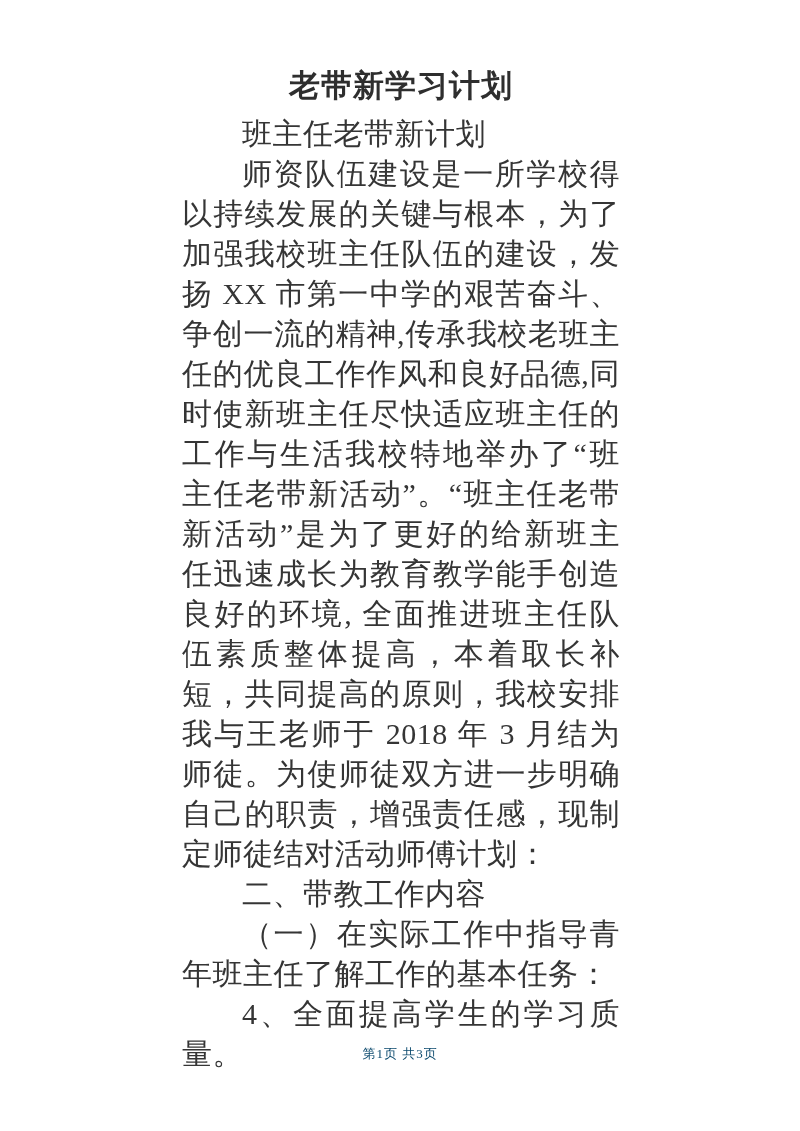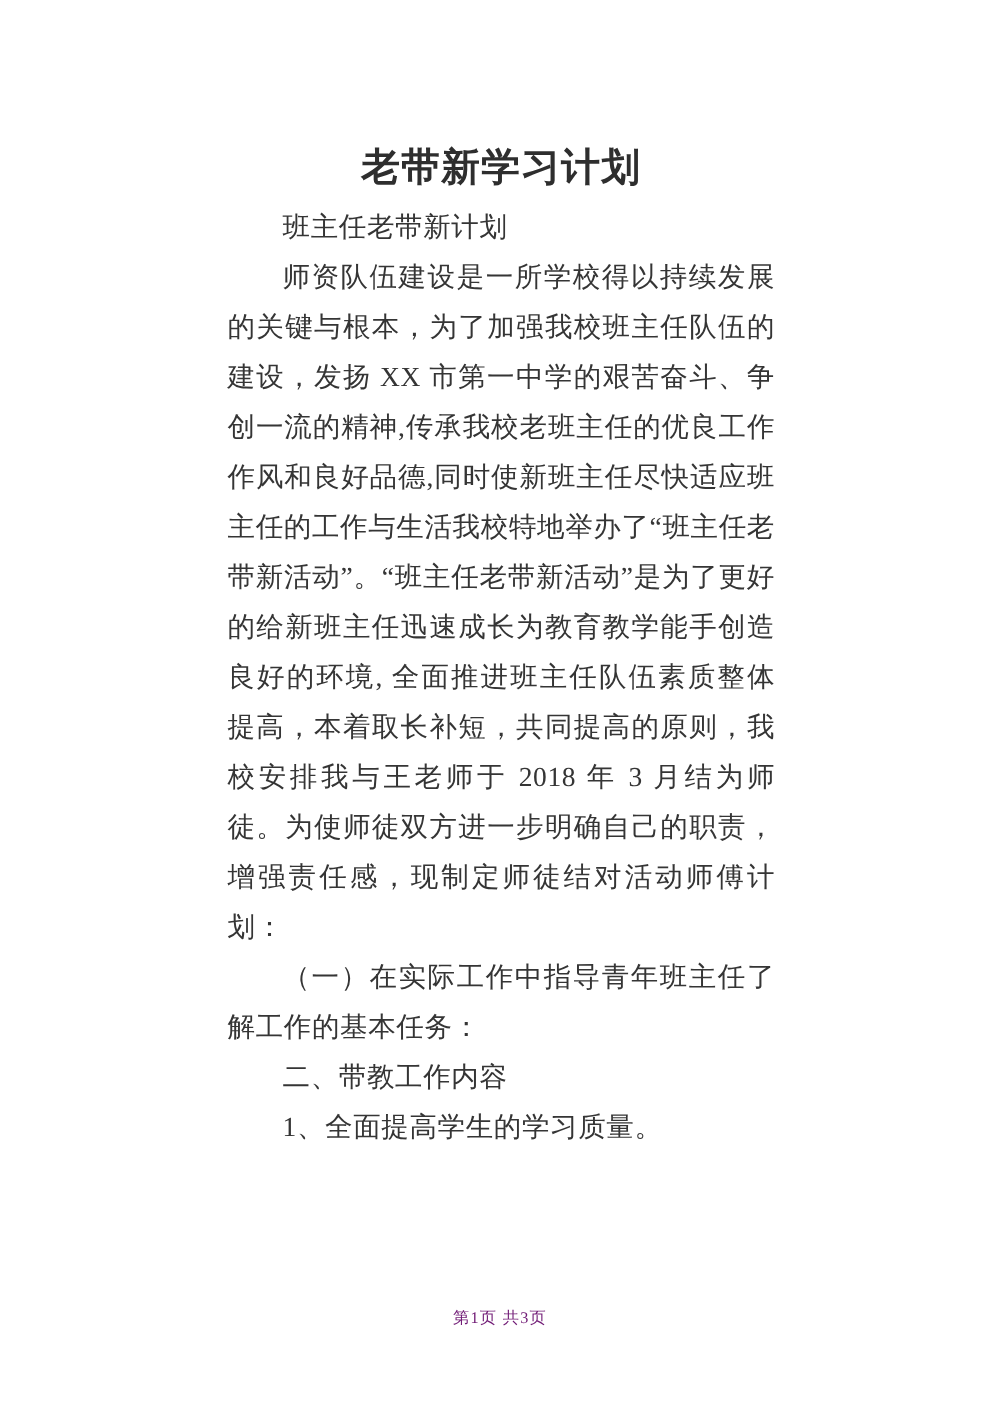--- a/index.html
+++ b/index.html
@@ -7,62 +7,62 @@
     padding: 0;
     background: #ffffff;
   }
   .page {
     position: relative;
     width: 640px;
     height: 1131px;
     margin: 0 auto;
     background: #ffffff;
     box-sizing: border-box;
-    padding: 114px 100px 0 102px;
+    padding: 66px 100px 0 102px;
     font-family: "Liberation Serif", "DejaVu Serif", serif;
     color: #353535;
     overflow: hidden;
   }
   .doc-title {
     margin: 0 0 8px 0;
     font-size: 31px;
     font-weight: 700;
     line-height: 40px;
     text-align: center;
     letter-spacing: 1px;
     color: #2e2e2e;
   }
   .doc-body p {
     margin: 0;
-    font-size: 22px;
+    font-size: 30px;
     line-height: 40px;
     text-align: justify;
     text-indent: 2em;
     letter-spacing: 0.5px;
     word-break: break-all;
   }
   .page-footer {
     position: absolute;
     left: 0;
     right: 0;
     bottom: 68px;
     text-align: center;
     font-size: 13px;
     letter-spacing: 1px;
-    color: #701a75;
+    color: #0c4a6e;
   }
 </style>
 </head>
 <body>
 
 <div class="page">
   <h1 class="doc-title">老带新学习计划</h1>
 
   <div class="doc-body">
       <p>班主任老带新计划</p>
       <p>师资队伍建设是一所学校得以持续发展的关键与根本，为了加强我校班主任队伍的建设，发扬 XX 市第一中学的艰苦奋斗、争创一流的精神,传承我校老班主任的优良工作作风和良好品德,同时使新班主任尽快适应班主任的工作与生活我校特地举办了“班主任老带新活动”。“班主任老带新活动”是为了更好的给新班主任迅速成长为教育教学能手创造良好的环境, 全面推进班主任队伍素质整体提高，本着取长补短，共同提高的原则，我校安排我与王老师于 2018 年 3 月结为师徒。为使师徒双方进一步明确自己的职责，增强责任感，现制定师徒结对活动师傅计划：</p>
+      <p>二、带教工作内容</p>
       <p>（一）在实际工作中指导青年班主任了解工作的基本任务：</p>
-      <p>二、带教工作内容</p>
-      <p>1、全面提高学生的学习质量。</p>
+      <p>4、全面提高学生的学习质量。</p>
     </div>
 
   <div class="page-footer">第1页 共3页</div>
 </div>
 
 </body></html>

